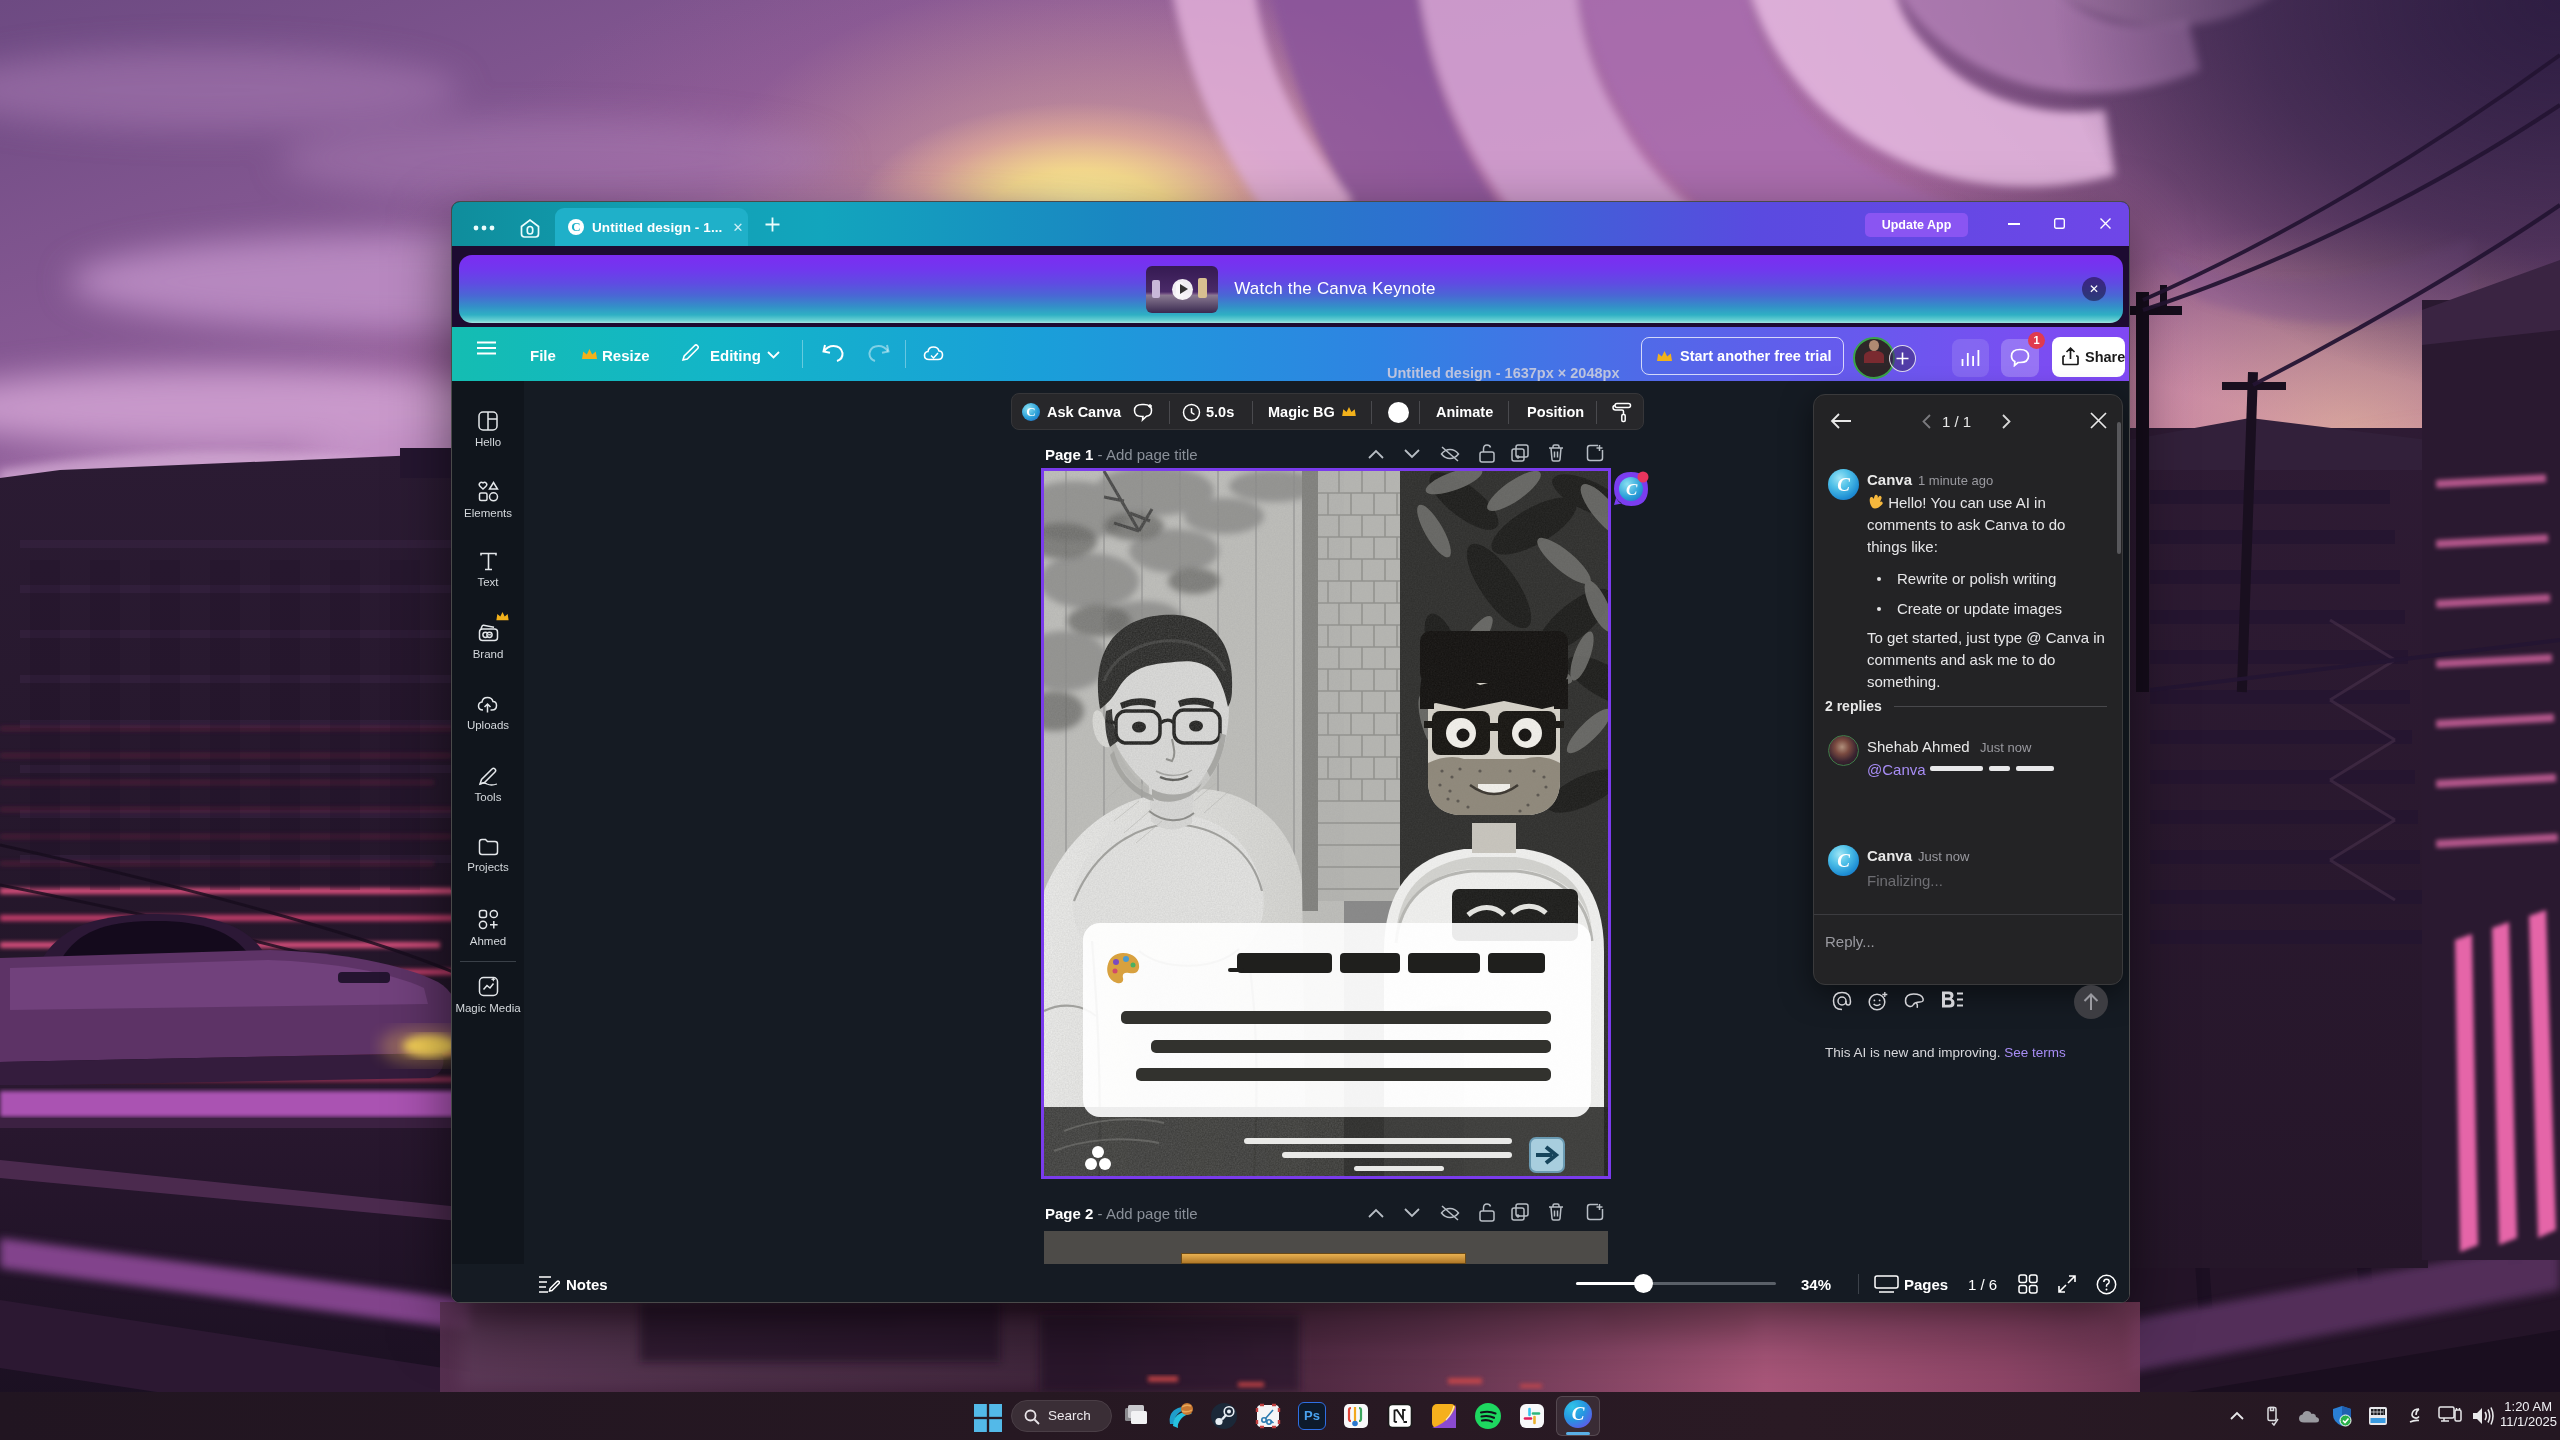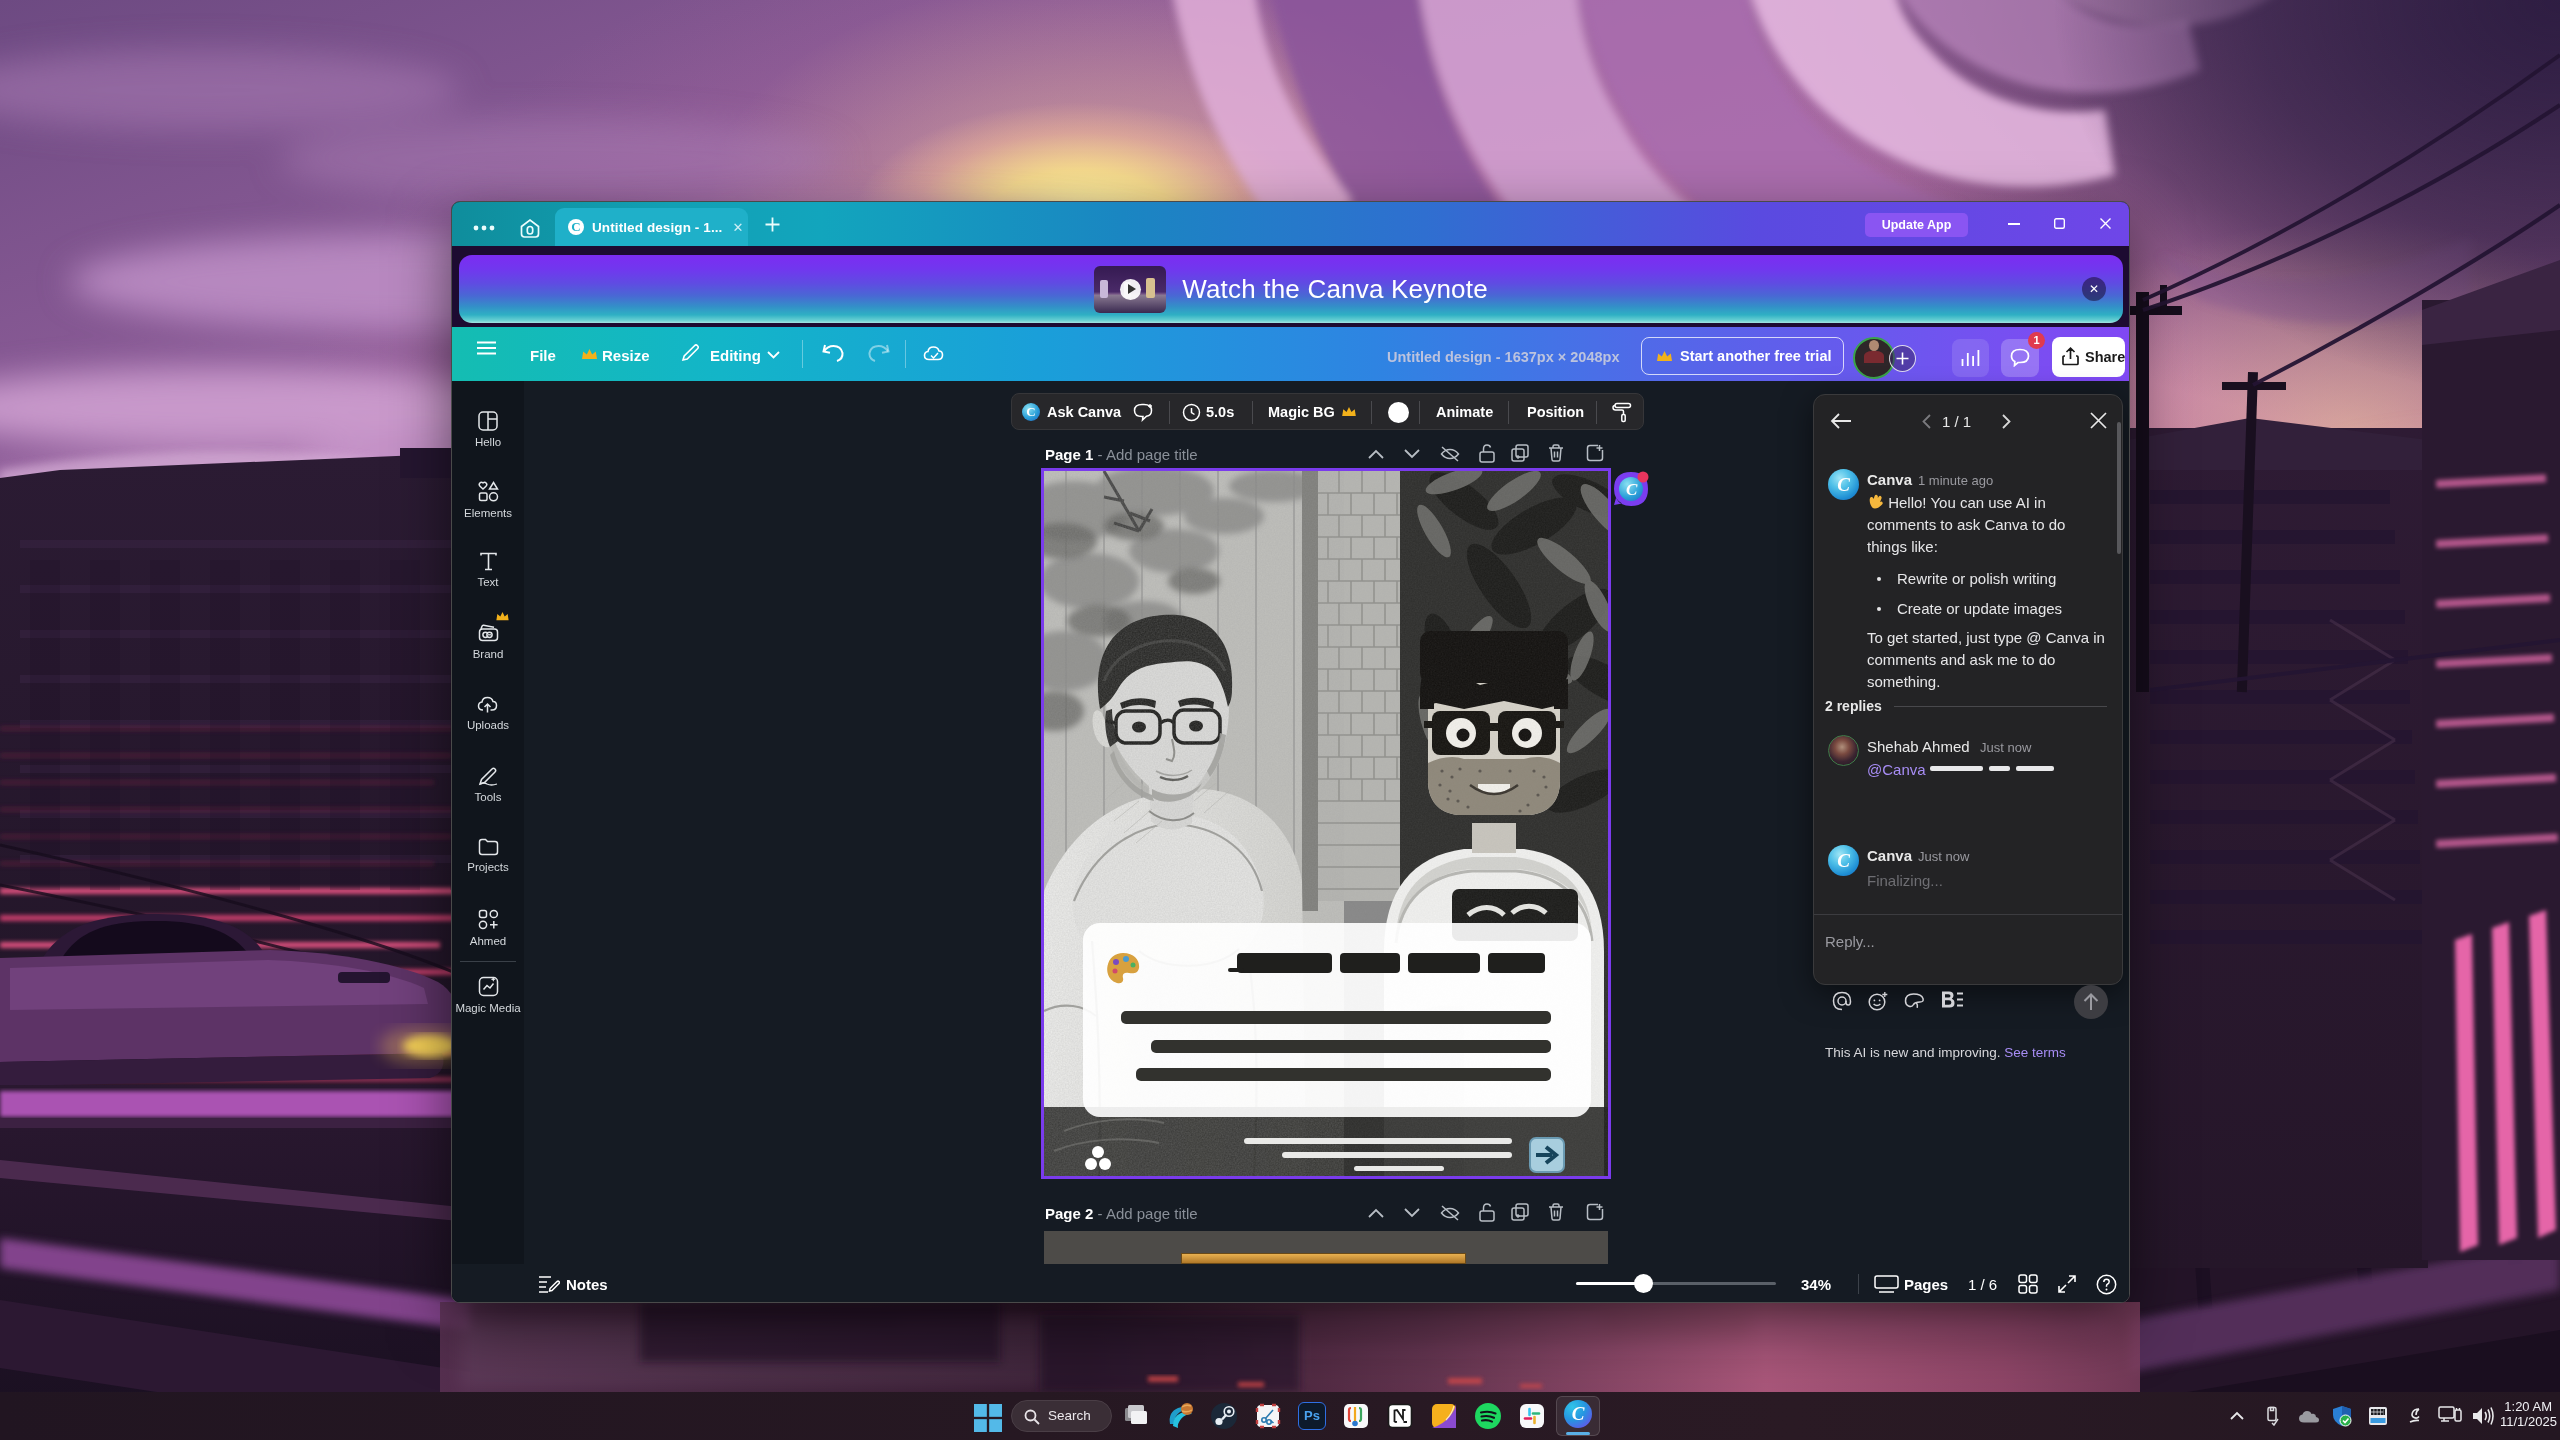--- a/index.html
+++ b/index.html
@@ -52,21 +52,21 @@
 
   
   #bottombar { position:absolute; left:0; right:0; top:883px; height:40px; background:#151b23; color:#fff; }
 
   
   #comments { position:absolute; left:1361px; top:13px; width:310px; height:591px;
     background:#232325; border:1px solid #3a3a3c; border-radius:12px; color:#e8e8e8;
     box-shadow:0 8px 30px rgba(0,0,0,.5); }
 
   .ico { display:inline-block; vertical-align:middle; }
-  .dim { color:#9aa0a6; }
+  .dim { color:#9aa0a6;margin-top:16px; }
   .cv-av { width:31px; height:31px; border-radius:50%;
     background:radial-gradient(circle at 38% 30%, #9fe5f5 0%, #4fc0e8 35%, #1f8fd4 70%, #1660bc 100%); }
   .cv-av:after { content:"C"; display:block; text-align:center; font-family:"Liberation Serif",serif;
     font-style:italic; font-weight:bold; font-size:19px; color:#fff; line-height:31px; }
   .ar-bar { height:5px; border-radius:2px; background:#e8e8ea; display:inline-block; }
   .ar-bar:after{ content:""; }
 </style>
 </head>
 <body>
 
@@ -348,21 +348,21 @@
   </div>
   <div id="bannerwrap">
       <div id="banner">
     <div style="position:relative;width:72px;height:47px;border-radius:6px;overflow:hidden;background:linear-gradient(180deg,#351a52 0%,#4a2a68 55%,#7a5a88 60%,#8a7a92 62%,#3a2a50 100%);margin-right:16px">
       <div class="abs" style="left:6px;top:14px;width:8px;height:18px;background:#c8b8d8;border-radius:2px"></div>
       <div class="abs" style="left:52px;top:12px;width:9px;height:20px;background:#d8c090;border-radius:2px"></div>
       <div class="abs" style="left:30px;top:16px;width:7px;height:16px;background:#b0a0c0;border-radius:2px"></div>
       <div class="abs" style="left:26px;top:13px;width:21px;height:21px;border-radius:50%;background:rgba(255,255,255,.92)"></div>
       <div class="abs" style="left:34px;top:18px;width:0;height:0;border-left:8px solid #333;border-top:5px solid transparent;border-bottom:5px solid transparent"></div>
     </div>
-    <span style="font-size:26px;letter-spacing:.2px;color:#fff">Watch the Canva Keynote</span>
+    <span style="font-size:17px;letter-spacing:.2px;color:#fff">Watch the Canva Keynote</span>
     <div class="abs" style="left:1623px;top:22px;width:24px;height:24px;border-radius:50%;background:rgba(25,12,50,.55);color:#fff;font-size:12px;text-align:center;line-height:24px">✕</div>
   </div>
     </div>
   <div id="menubar">
     <svg class="abs" style="left:25px;top:14px" width="19" height="14" viewBox="0 0 19 14" stroke="#fff" stroke-width="2">
         <path d="M0,1.5 H19 M0,7 H19 M0,12.5 H19"></path>
       </svg>
     <span class="abs" style="left:78px;top:20px;font-size:15px;font-weight:bold">File</span>
     <svg class="abs" style="left:130px;top:22px" width="15" height="11" viewBox="0 0 15 11" fill="#f2b11b">
         <path d="M0,10 L1.2,2.5 L4.8,5.5 L7.5,0 L10.2,5.5 L13.8,2.5 L15,10 Z"></path>

